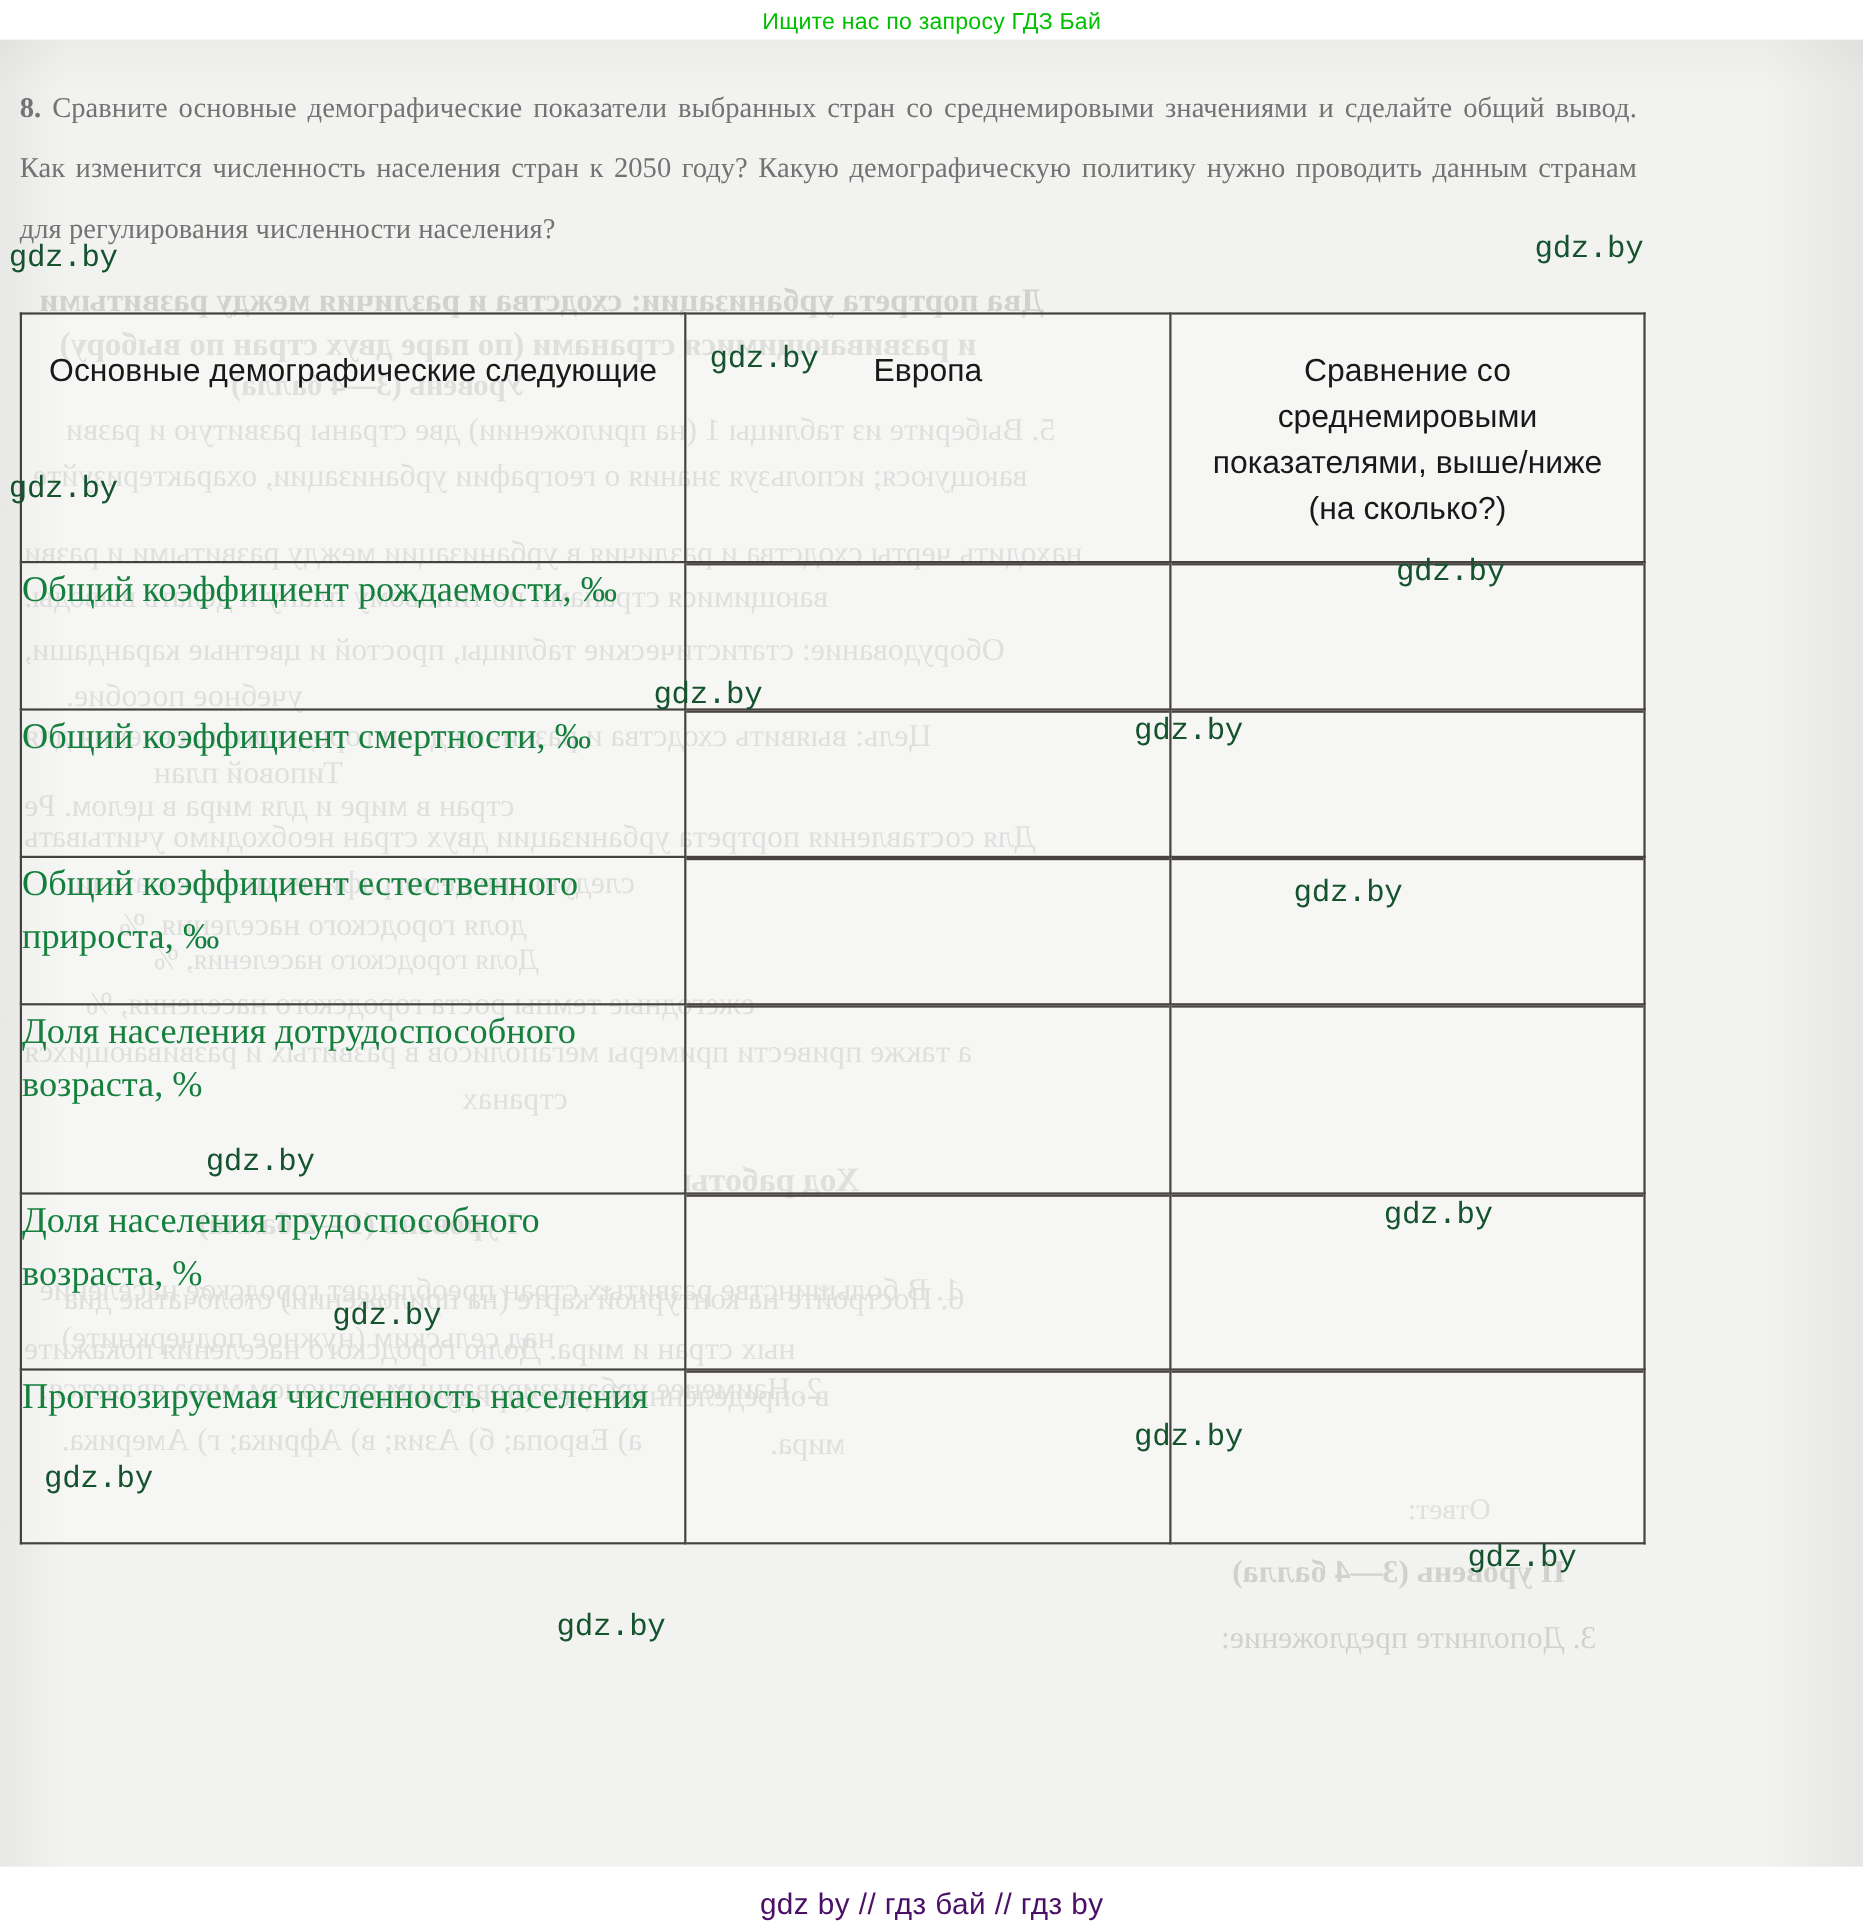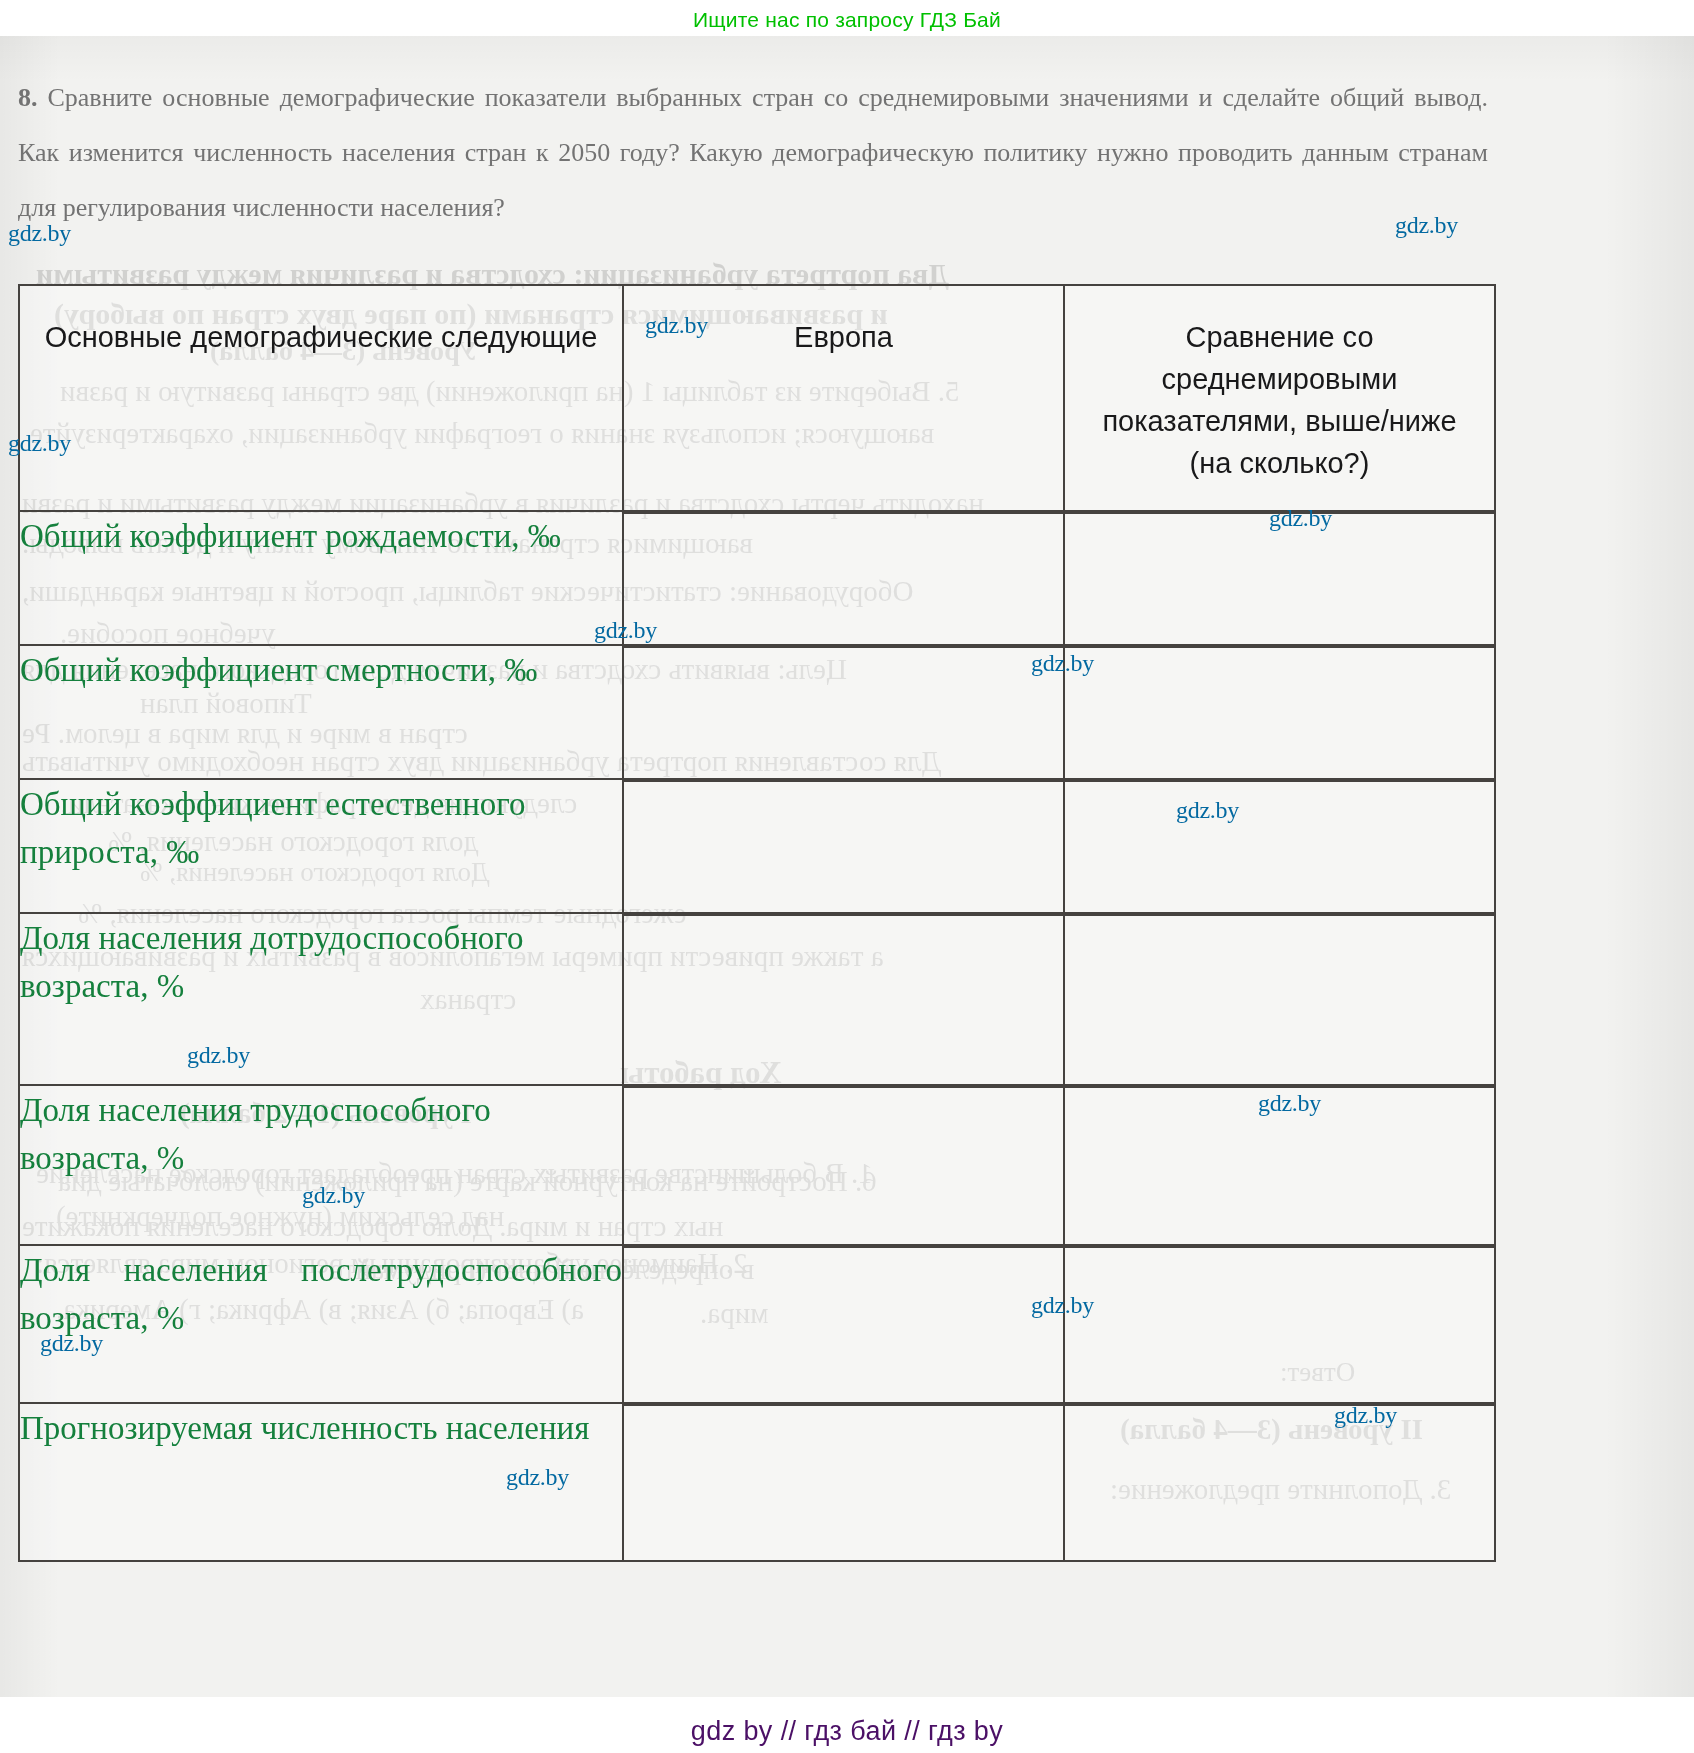--- a/index.html
+++ b/index.html
@@ -149,23 +149,23 @@
   .r3 { height: 134px; }
   .r4 { height: 172px; }
   .r5 { height: 160px; }
   .r6 { height: 158px; }
   .r7 { height: 158px; }
 
   
   .wm {
     position: absolute;
     z-index: 30;
-    font-family: Liberation Serif, serif;
-    font-size: 24px;
-    color: #0369a1;
+    font-family: Liberation Mono, monospace;
+    font-size: 28px;
+    color: #14532d;
     white-space: nowrap;
     letter-spacing: -0.3px;
   }
 
   
   .footer {
     position: absolute;
     left: 0;
     bottom: 6px;
     width: 1694px;
@@ -290,31 +290,20 @@
           <td class="ind-cell">Доля населения трудоспособного возраста, %</td>
           <td class="split-cell">
             <div class="half top"></div>
             <div class="half bottom"></div>
           </td>
           <td class="split-cell">
             <div class="half top"></div>
             <div class="half bottom"></div>
           </td>
         </tr>
-        <tr class="r6">
-          <td class="ind-cell justify">Доля населения послетрудо­способного возраста, %</td>
-          <td class="split-cell">
-            <div class="half top"></div>
-            <div class="half bottom"></div>
-          </td>
-          <td class="split-cell">
-            <div class="half top"></div>
-            <div class="half bottom"></div>
-          </td>
-        </tr>
         <tr class="r7">
           <td class="ind-cell">Прогнозируемая численность населения</td>
           <td class="split-cell">
             <div class="half top"></div>
             <div class="half bottom"></div>
           </td>
           <td class="split-cell">
             <div class="half top"></div>
             <div class="half bottom"></div>
           </td>

